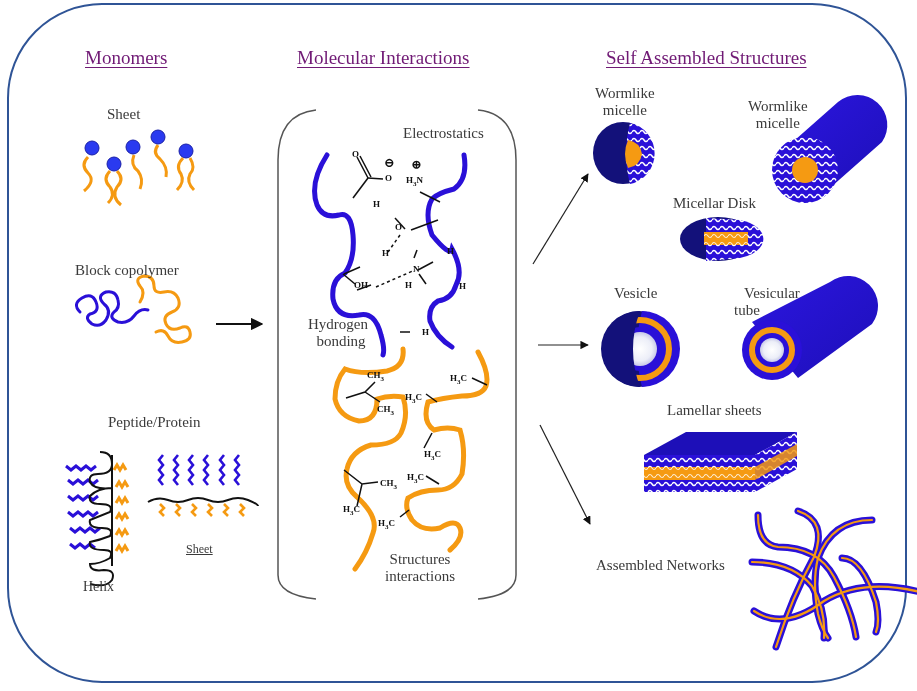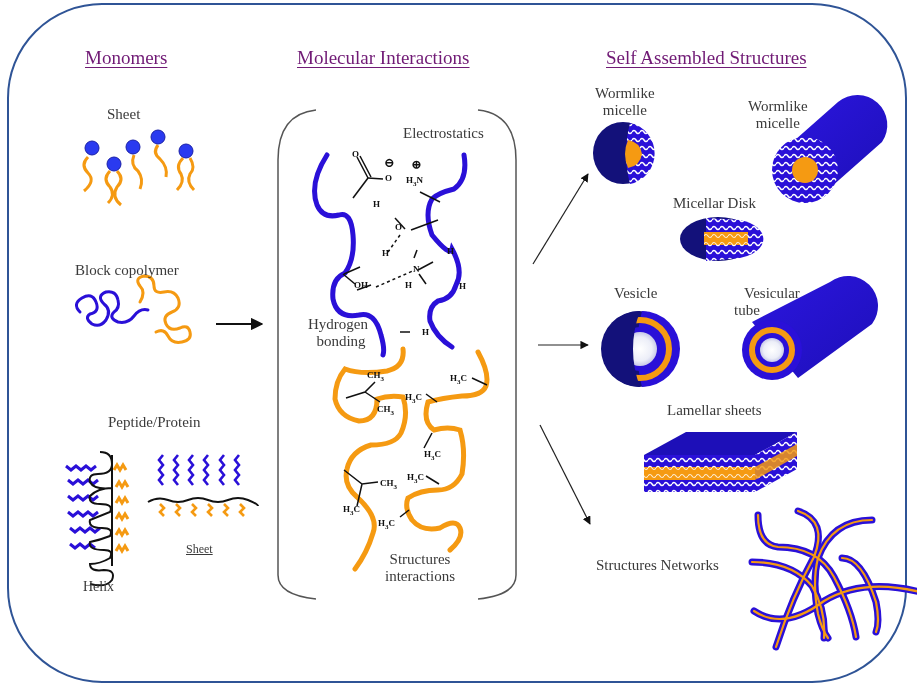--- a/index.html
+++ b/index.html
@@ -275,13 +275,13 @@
   <div>Wormlike</div>
   <div>micelle</div>
 </div>
 <div class="lbl" style="left:673px; top:195px;">Micellar Disk</div>
 <div class="lbl" style="left:614px; top:285px;">Vesicle</div>
 <div class="lbl" style="left:734px; top:285px;">
   <div style="padding-left:10px;">Vesicular</div>
   <div>tube</div>
 </div>
 <div class="lbl" style="left:667px; top:402px;">Lamellar sheets</div>
-<div class="lbl" style="left:596px; top:557px;">Structures Networks</div>
+<div class="lbl" style="left:596px; top:557px;">Assembled Networks</div>
 
 </body></html>

